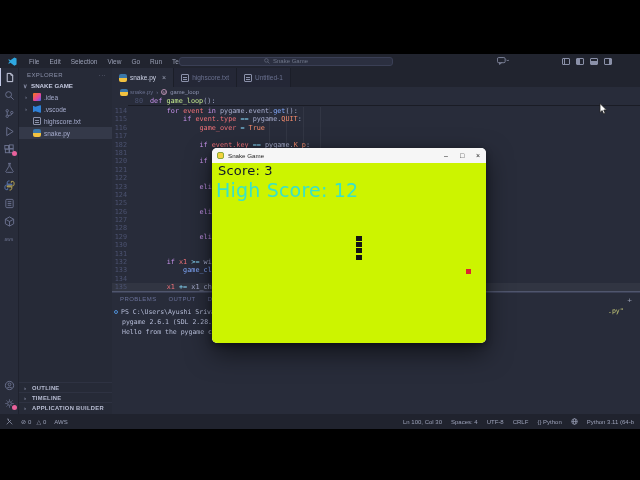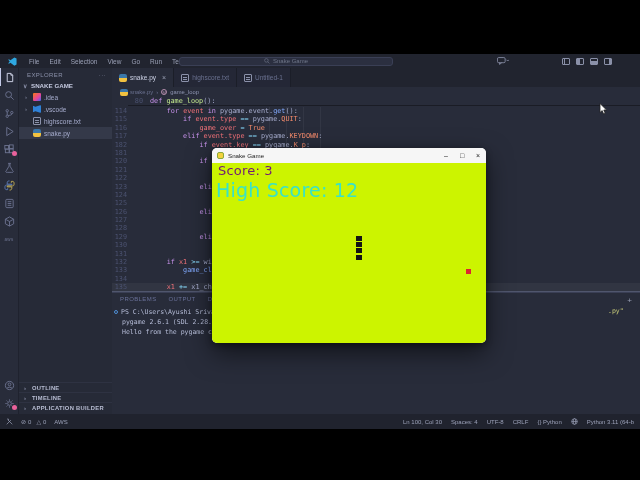--- a/index.html
+++ b/index.html
@@ -313,21 +313,21 @@
 
       <div id="sticky-line">
         <span class="gutter">80</span>
         <span class="code-text" id="sticky-code-host"><span class="tok-k">def </span><span class="tok-g">game_loop</span><span class="tok-w">():</span></span>
       </div>
 
       <div id="code-lines">
           <div class="code-line"><span class="gutter">114</span><span class="code-text"><span class="tok-w">        </span><span class="tok-k">for </span><span class="tok-v">event </span><span class="tok-k">in </span><span class="tok-w">pygame.event.</span><span class="tok-f">get</span><span class="tok-w">():</span></span></div>
           <div class="code-line"><span class="gutter">115</span><span class="code-text"><span class="tok-w">            </span><span class="tok-k">if </span><span class="tok-v">event.type </span><span class="tok-o">== </span><span class="tok-w">pygame.</span><span class="tok-n">QUIT</span><span class="tok-w">:</span></span></div>
           <div class="code-line"><span class="gutter">116</span><span class="code-text"><span class="tok-w">                </span><span class="tok-v">game_over </span><span class="tok-o">= </span><span class="tok-n">True</span></span></div>
-          <div class="code-line"><span class="gutter">117</span><span class="code-text"><span class="tok-w">            </span><span class="tok-k">elif </span><span class="tok-v">event.type </span><span class="tok-o">== </span><span class="tok-w">pygame.</span><span class="tok-n">KEYDOWN</span><span class="tok-w">:</span></span></div>
+          <div class="code-line"><span class="gutter">117</span></div>
           <div class="code-line"><span class="gutter">182</span><span class="code-text"><span class="tok-w">                </span><span class="tok-k">if </span><span class="tok-v">event.key </span><span class="tok-o">== </span><span class="tok-w">pygame.</span><span class="tok-n">K_p</span><span class="tok-w">:</span></span></div>
           <div class="code-line"><span class="gutter">181</span><span class="code-text"><span class="tok-w">                    </span><span class="tok-v">p</span></span></div>
           <div class="code-line"><span class="gutter">120</span><span class="code-text"><span class="tok-w">                </span><span class="tok-k">if </span><span class="tok-v">ev</span></span></div>
           <div class="code-line"><span class="gutter">121</span><span class="code-text"><span class="tok-w">                    </span><span class="tok-v">x</span></span></div>
           <div class="code-line"><span class="gutter">122</span><span class="code-text"><span class="tok-w">                    </span><span class="tok-v">y</span></span></div>
           <div class="code-line"><span class="gutter">123</span><span class="code-text"><span class="tok-w">                </span><span class="tok-k">elif</span></span></div>
           <div class="code-line"><span class="gutter">124</span><span class="code-text"><span class="tok-w">                    </span><span class="tok-v">x</span></span></div>
           <div class="code-line"><span class="gutter">125</span><span class="code-text"><span class="tok-w">                    </span><span class="tok-v">y</span></span></div>
           <div class="code-line"><span class="gutter">126</span><span class="code-text"><span class="tok-w">                </span><span class="tok-k">elif</span></span></div>
           <div class="code-line"><span class="gutter">127</span><span class="code-text"><span class="tok-w">                    </span><span class="tok-v">y</span></span></div>
@@ -398,21 +398,21 @@
     <div id="game-titlebar">
       <span id="game-app-icon"></span>
       <span id="game-title">Snake Game</span>
       <div id="game-controls">
         <span class="gw-btn">–</span>
         <span class="gw-btn">□</span>
         <span class="gw-btn">×</span>
       </div>
     </div>
     <div id="game-canvas" style="background: rgb(204, 244, 0);">
-      <div id="score-text" style="color: #701a75;">Score: 3</div>
+      <div id="score-text" style="color: #0f172a;">Score: 3</div>
       <div id="high-score-text" style="color: rgb(56, 226, 200);">High Score: 12</div>
       <div class="snake-seg" style="left: 144px; top: 73px; background: rgb(20, 20, 20);"></div>
       <div class="snake-seg" style="left: 144px; top: 79.2px; background: rgb(20, 20, 20);"></div>
       <div class="snake-seg" style="left: 144px; top: 85.4px; background: rgb(20, 20, 20);"></div>
       <div class="snake-seg" style="left: 144px; top: 91.6px; background: rgb(20, 20, 20);"></div>
       <div id="food" style="left: 254px; top: 106px; background: rgb(220, 36, 48);"></div>
     </div>
   </div>
 
   <div id="mouse-cursor">

